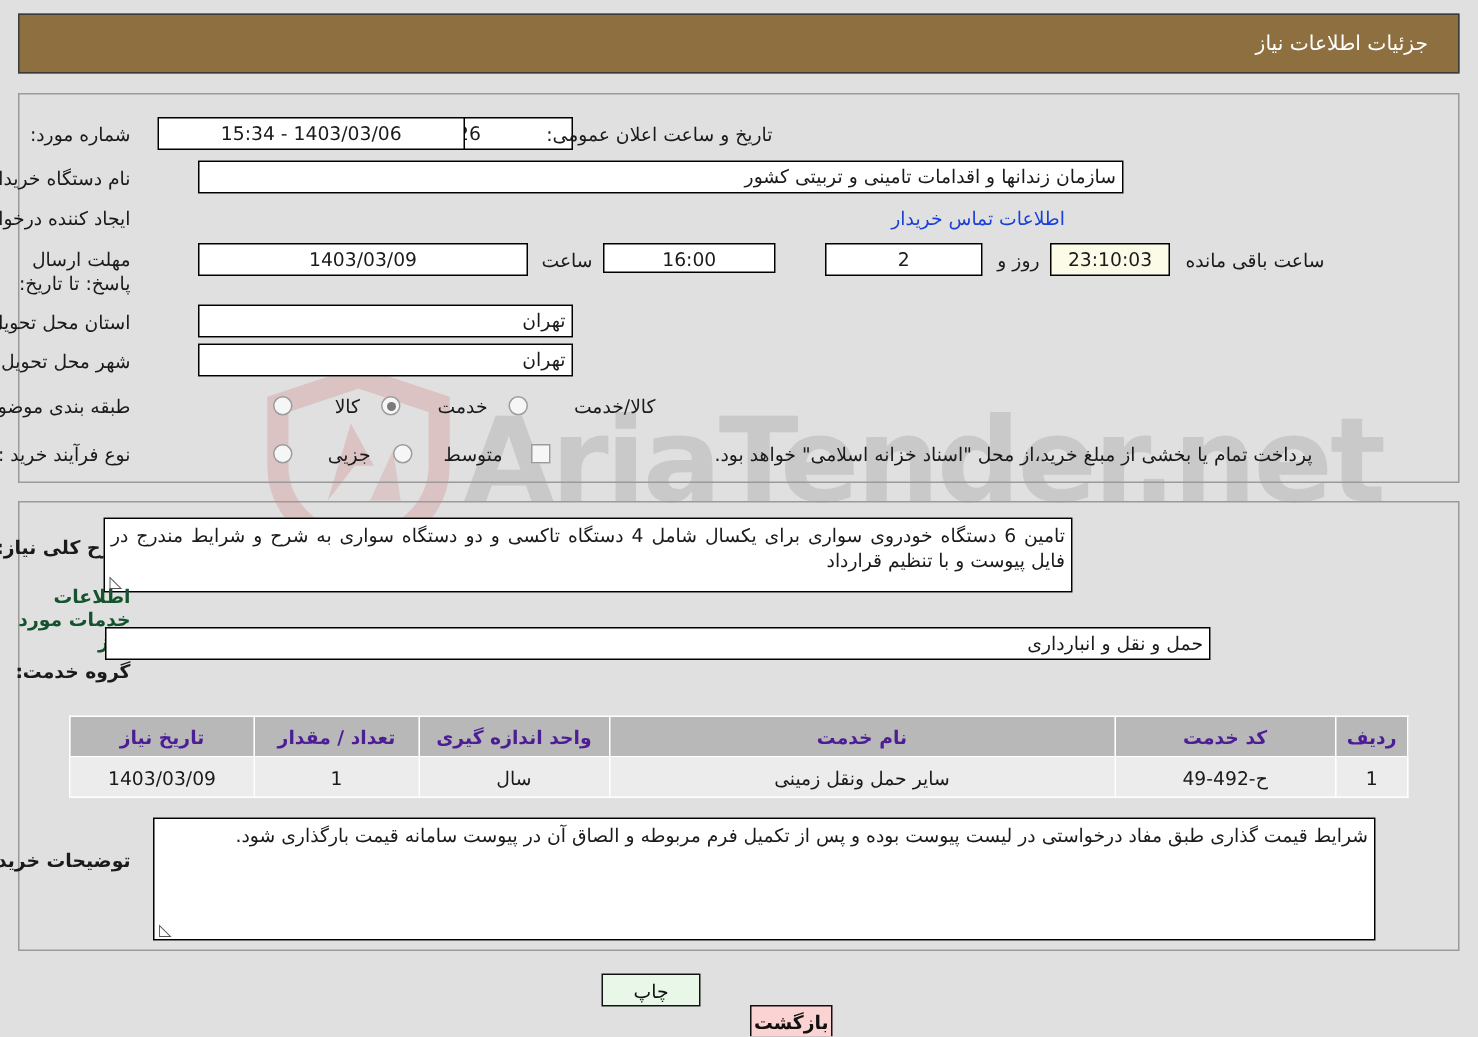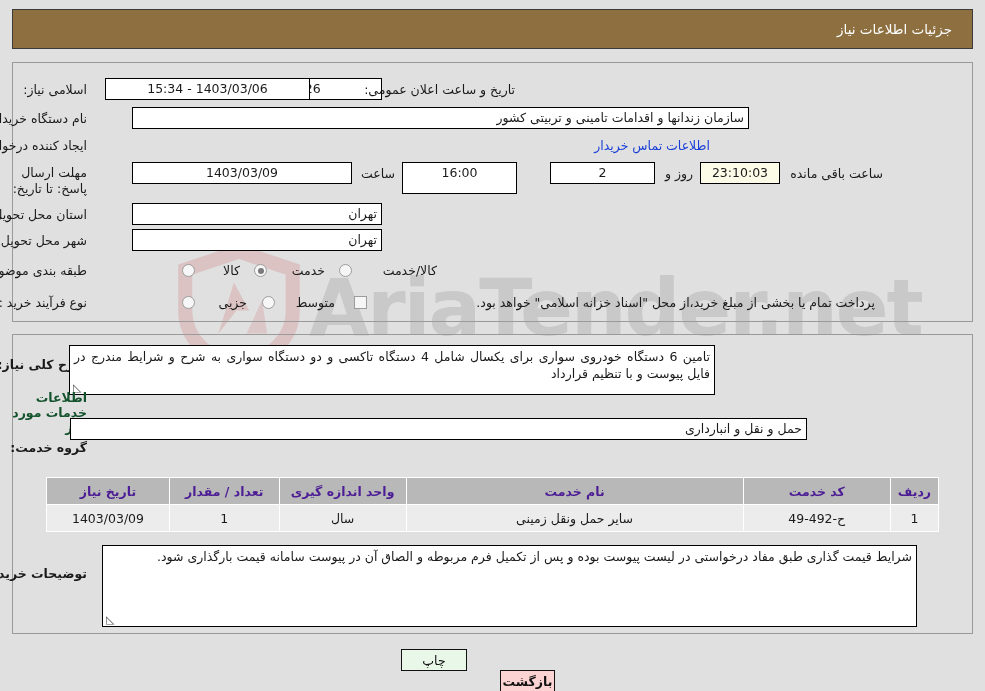--- a/index.html
+++ b/index.html
@@ -231,37 +231,37 @@
       <span class="wm-text">AriaTender.net</span>
     </div>
   </div>
 
   <div class="header-bar">
     <span class="header-title">جزئیات اطلاعات نیاز</span>
   </div>
 
   <div class="panel panel-top"></div>
 
-  <span class="lbl" style="right:898px; top:82px;">اسلامی نیاز:</span>
+  <span class="lbl" style="right:898px; top:82px;">شماره مورد:</span>
   <div class="fld center" style="right:603px; top:78px; width:250px; height:22px;">1103003002000126</div>
 
   <span class="lbl" style="right:470px; top:82px;">تاریخ و ساعت اعلان عمومی:</span>
 
   <div class="fld center" style="left:105px; top:78px; width:205px; height:22px;">1403/03/06 - 15:34</div>
 
   <span class="lbl" style="right:898px; top:111px;">نام دستگاه خریدار:</span>
   <div class="fld" style="right:236px; top:107px; width:617px; height:22px;">سازمان زندانها و اقدامات تامینی و تربیتی کشور</div>
 
   <span class="lbl" style="right:898px; top:138px;">ایجاد کننده درخواست:</span>
   <span class="link" style="right:275px; top:138px;">اطلاعات تماس خریدار</span>
 
   <span class="lbl" style="right:898px; top:165px; white-space:normal; width:95px; line-height:16px; text-align:right;">مهلت ارسال پاسخ: تا تاریخ:</span>
   <div class="fld center" style="right:633px; top:162px; width:220px; height:22px;">1403/03/09</div>
   <span class="lbl" style="right:590px; top:166px;">ساعت</span>
-  <div class="fld center" style="right:468px; top:162px; width:115px; height:32px;">16:00</div>
+  <div class="fld center" style="right:468px; top:162px; width:115px; height:20px;">16:00</div>
   <div class="fld center" style="right:330px; top:162px; width:105px; height:22px;">2</div>
   <span class="lbl" style="right:292px; top:166px;margin-left:21px;">روز و</span>
   <div class="fld timer" style="right:205px; top:162px; width:80px; height:22px;">23:10:03</div>
   <span class="lbl" style="right:102px; top:166px;">ساعت باقی مانده</span>
 
   <span class="lbl" style="right:898px; top:207px;">استان محل تحویل:</span>
   <div class="fld" style="right:603px; top:203px; width:250px; height:22px;">تهران</div>
 
   <span class="lbl" style="right:898px; top:233px;">شهر محل تحویل:</span>
   <div class="fld" style="right:603px; top:229px; width:250px; height:22px;">تهران</div>

